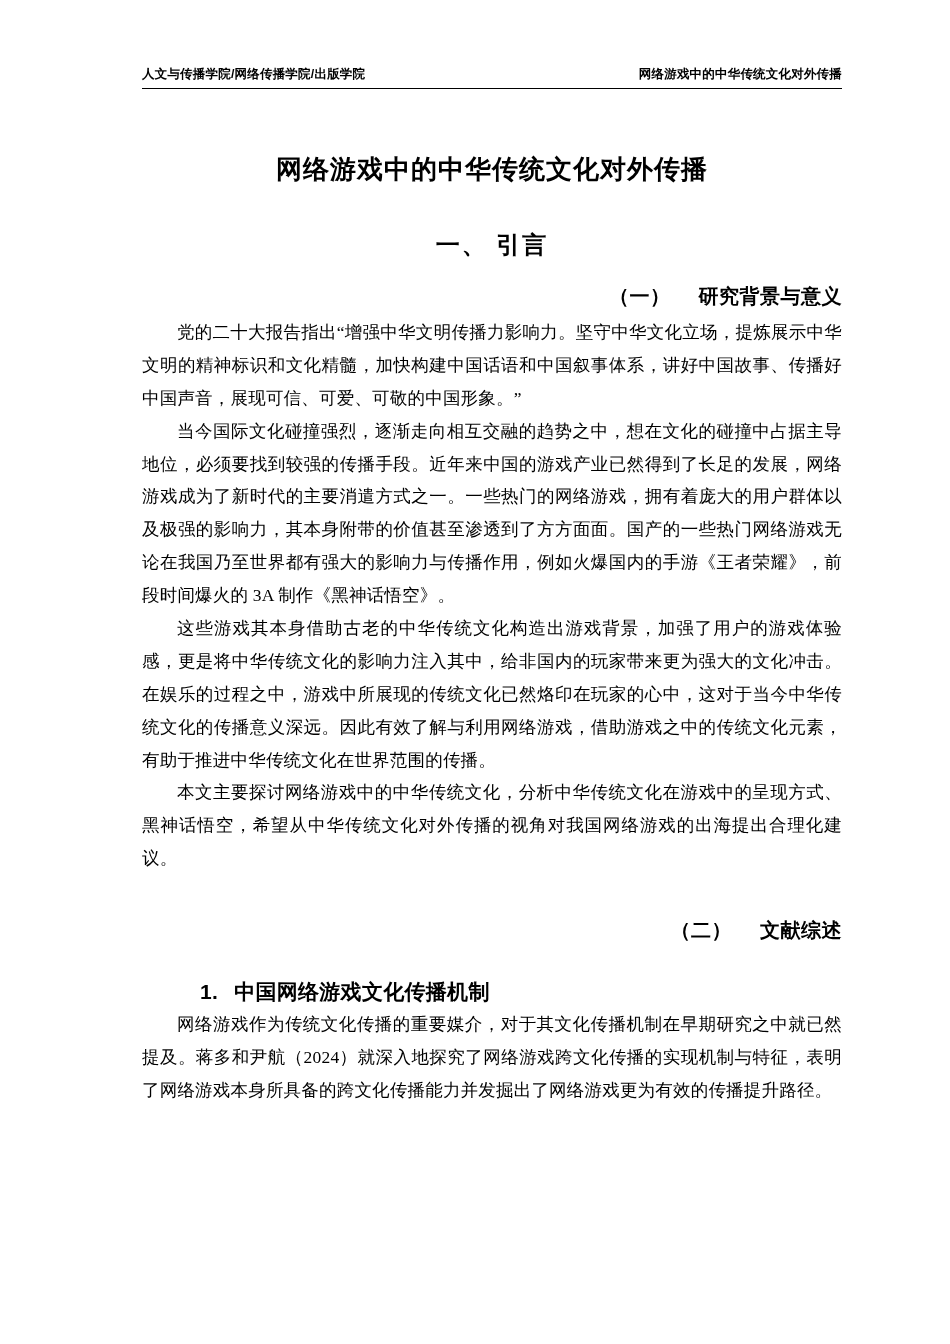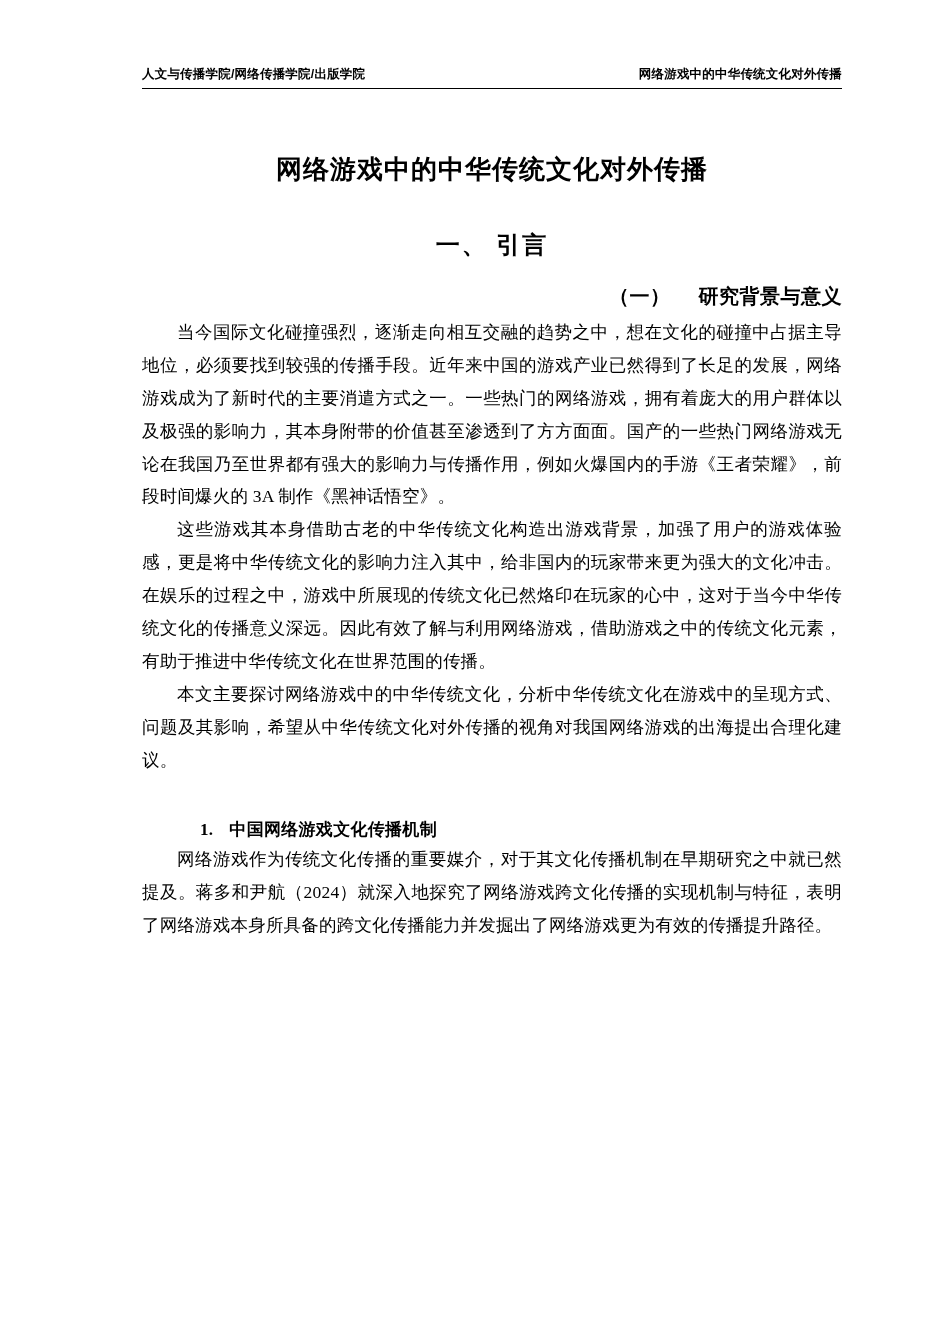--- a/index.html
+++ b/index.html
@@ -77,24 +77,24 @@
     font-size: 20px;
     font-weight: bold;
     margin: 16px 0 6px 0;
     letter-spacing: 0.5px;
     text-align: right;
   }
   .h2 .num {
     margin-right: 28px;
   }
   .h3 {
-    font-family: Liberation Serif, serif;
-    font-size: 17px;
+    font-family: Liberation Sans, sans-serif;
+    font-size: 21px;
     font-weight: bold;
-    margin: 6px 0 2px 0;
+    margin: 18px 0 2px 0;
     padding-left: 58px;
     letter-spacing: 0.3px;
   }
   .h3 .num {
     margin-right: 16px;
   }
 
   p.para {
     font-size: 17.5px;
     line-height: 1.88;
@@ -135,26 +135,30 @@
   <div class="content">
 
     <div class="doc-title">网络游戏中的中华传统文化对外传播</div>
 
     <div class="h1">一、 引言</div>
 
     <div class="h2">
       <span class="num">（一）</span><span>研究背景与意义</span>
     </div>
 
+    <p class="para">党的二十大报告指出“增强中华文明传播力影响力。坚守中华文化立场，提炼展示中华文明的精神标识和文化精髓，加快构建中国话语和中国叙事体系，讲好中国故事、传播好中国声音，展现可信、可爱、可敬的中国形象。”</p>
     <p class="para">当今国际文化碰撞强烈，逐渐走向相互交融的趋势之中，想在文化的碰撞中占据主导地位，必须要找到较强的传播手段。近年来中国的游戏产业已然得到了长足的发展，网络游戏成为了新时代的主要消遣方式之一。一些热门的网络游戏，拥有着庞大的用户群体以及极强的影响力，其本身附带的价值甚至渗透到了方方面面。国产的一些热门网络游戏无论在我国乃至世界都有强大的影响力与传播作用，例如火爆国内的手游《王者荣耀》，前段时间爆火的 3A 制作《黑神话悟空》。</p>
     <p class="para">这些游戏其本身借助古老的中华传统文化构造出游戏背景，加强了用户的游戏体验感，更是将中华传统文化的影响力注入其中，给非国内的玩家带来更为强大的文化冲击。在娱乐的过程之中，游戏中所展现的传统文化已然烙印在玩家的心中，这对于当今中华传统文化的传播意义深远。因此有效了解与利用网络游戏，借助游戏之中的传统文化元素，有助于推进中华传统文化在世界范围的传播。</p>
-    <p class="para">本文主要探讨网络游戏中的中华传统文化，分析中华传统文化在游戏中的呈现方式、问题及其影响，希望从中华传统文化对外传播的视角对我国网络游戏的出海提出合理化建议。</p>
+    <p class="para">本文主要探讨网络游戏中的中华传统文化，分析中华传统文化在游戏中的呈现方式、黑神话悟空，希望从中华传统文化对外传播的视角对我国网络游戏的出海提出合理化建议。</p>
 
     <div class="spacer-md"></div>
 
+    <div class="h2">
+      <span class="num">（二）</span><span>文献综述</span>
+    </div>
 
     <div class="spacer-sm"></div>
 
     <div class="h3">
       <span class="num">1.</span><span>中国网络游戏文化传播机制</span>
     </div>
 
     <p class="para">网络游戏作为传统文化传播的重要媒介，对于其文化传播机制在早期研究之中就已然提及。蒋多和尹航（2024）就深入地探究了网络游戏跨文化传播的实现机制与特征，表明了网络游戏本身所具备的跨文化传播能力并发掘出了网络游戏更为有效的传播提升路径。</p>
 
   </div>

